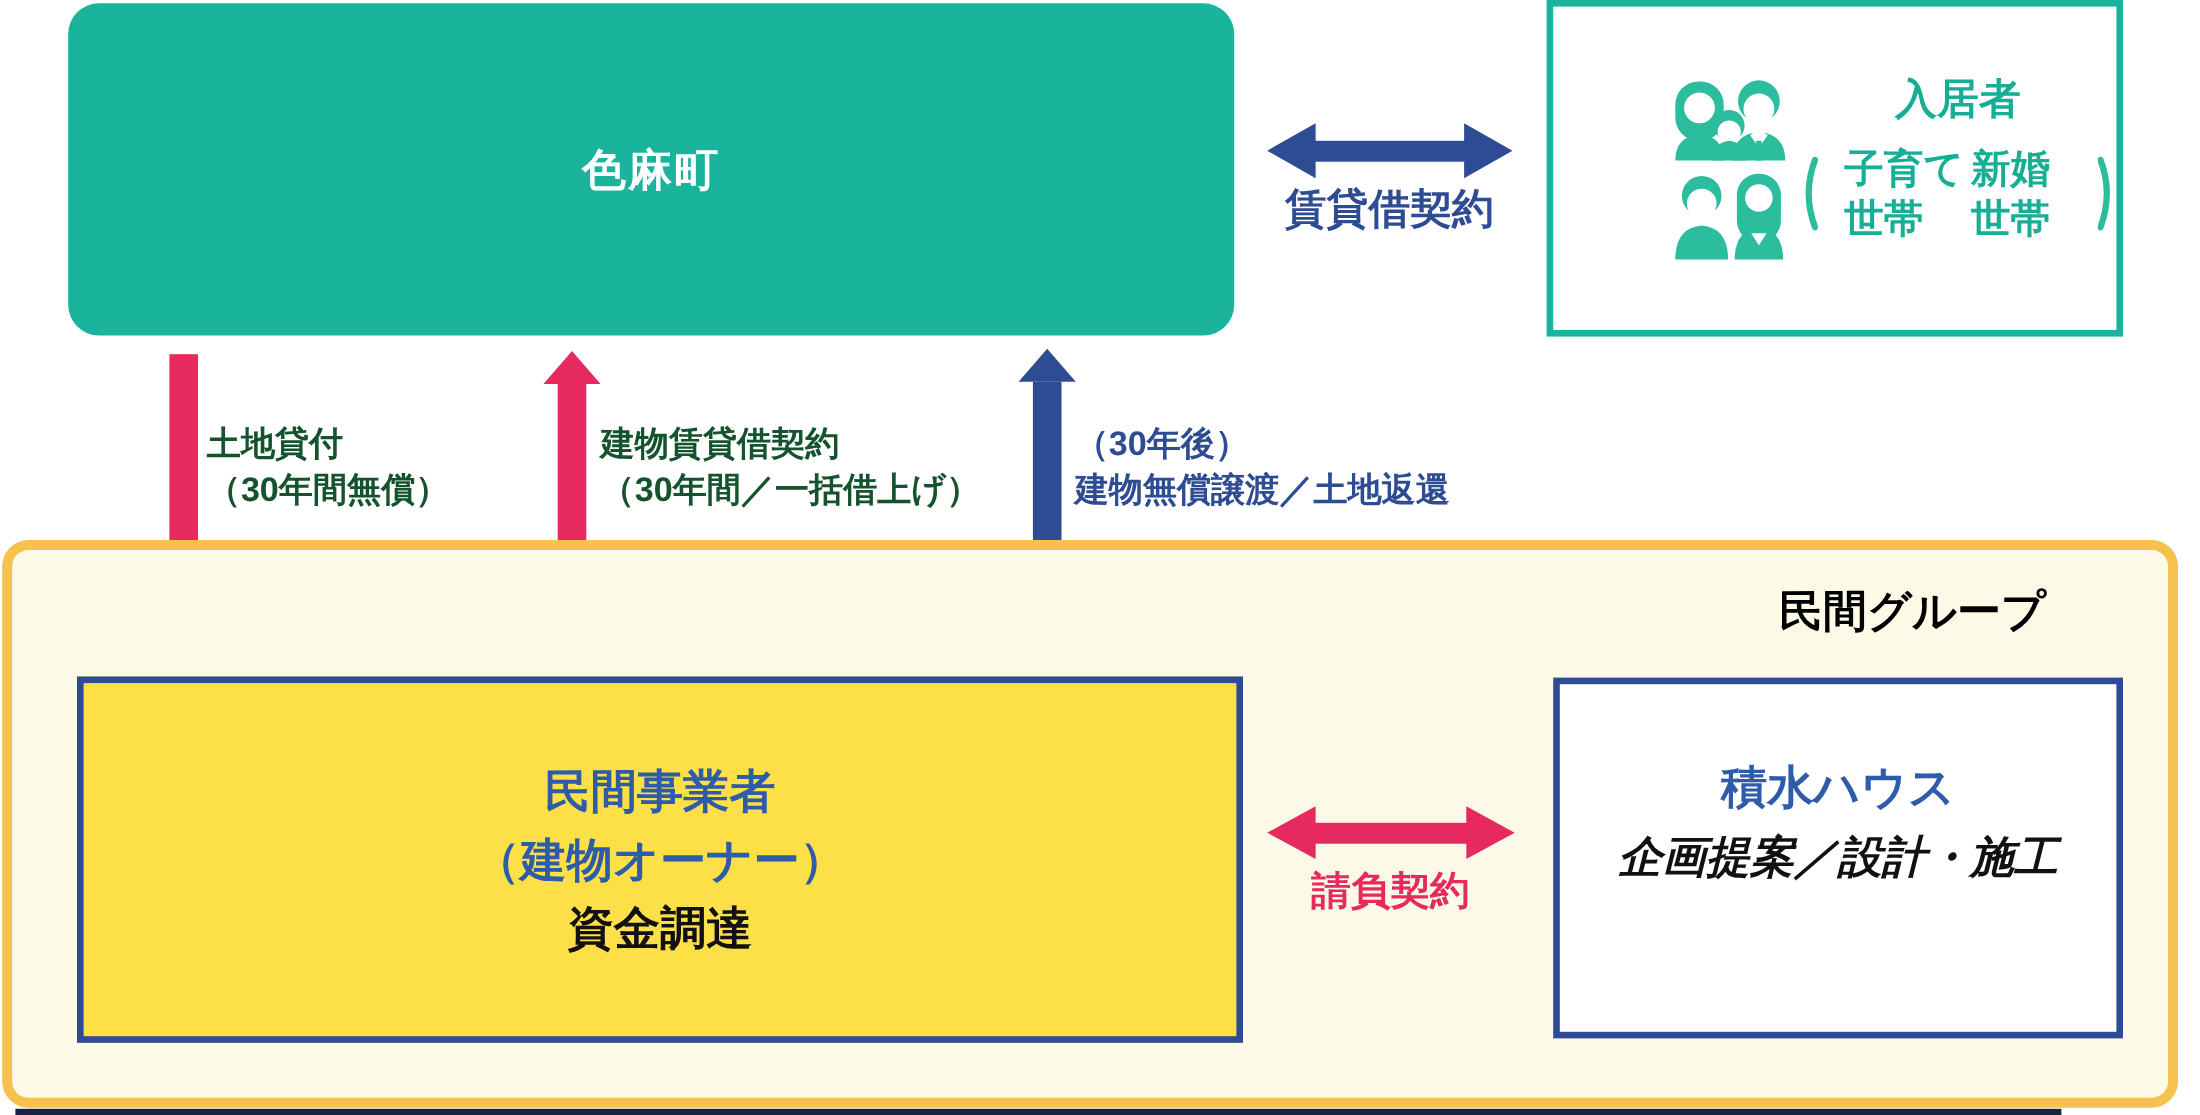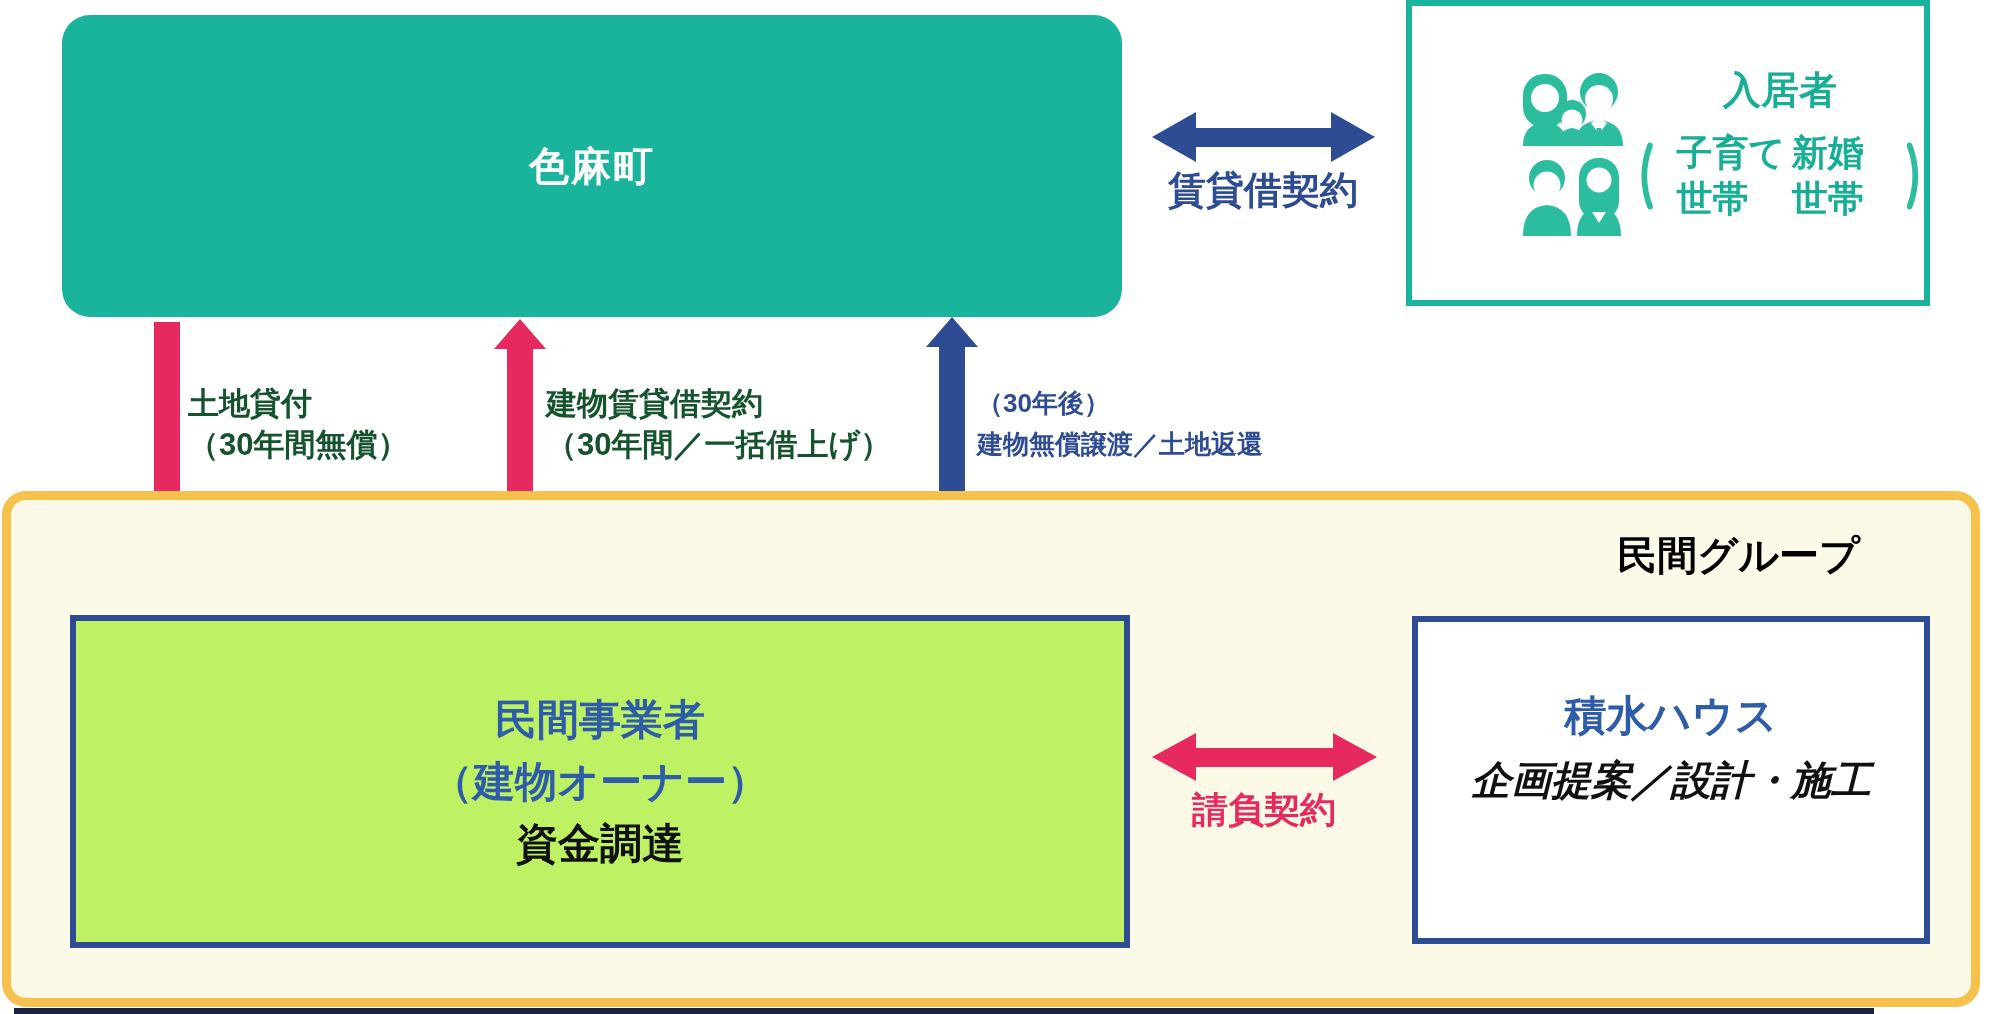--- a/index.html
+++ b/index.html
@@ -4,40 +4,40 @@
 <style>
   html,body{margin:0;padding:0;background:#ffffff;}
   #canvas{
     position:relative;width:2000px;height:1014px;background:#ffffff;overflow:hidden;
     font-family:"Liberation Sans","DejaVu Sans",sans-serif;font-weight:700;
   }
   .abs{position:absolute;}
   
   .town-box{
     left:62px;top:3px;width:1060px;height:302px;background:#1AB39B;border-radius:28px;
-    display:flex;align-items:center;justify-content:center;margin-top:12px;
+    display:flex;align-items:center;justify-content:center;
   }
   .town-box .title{color:#ffffff;font-size:40px;letter-spacing:2px;}
   .residents-box{
     left:1406px;top:0px;width:524px;height:306px;background:#ffffff;border:6px solid #1AB39B;
     box-sizing:border-box;display:flex;align-items:center;justify-content:flex-start;padding-left:32px;
   }
   .residents-icon{margin-left:70px;flex:0 0 auto;}
   .residents-text{flex:1 1 auto;display:flex;flex-direction:column;align-items:center;margin-top:-14px;}
   .residents-title{color:#17AE96;font-size:38px;margin-bottom:8px;}
   .paren-row{display:flex;align-items:center;}
   .paren-row .lines{display:flex;flex-direction:row;margin:0 24px;}
   .paren-row .lines div{color:#17AE96;font-size:36px;line-height:46px;}
   .group-box{
     left:2px;top:491px;width:1978px;height:516px;background:#FDF9E7;border:9px solid #F7C14E;
     border-radius:24px;box-sizing:border-box;
   }
   .group-label{left:1460px;top:528px;width:400px;text-align:right;color:#000000;font-size:40px;}
   .owner-box{
-    left:70px;top:615px;width:1060px;height:333px;background:#bef264;border:6px solid #2E4C93;
+    left:70px;top:615px;width:1060px;height:333px;background:#fde047;border:6px solid #2E4C93;
     box-sizing:border-box;display:flex;flex-direction:column;align-items:center;justify-content:center;
   }
   .owner-box .l1,.owner-box .l2{color:#2E5CA9;font-size:42px;line-height:62px;}
   .owner-box .l3{color:#111111;font-size:42px;line-height:62px;}
   .sekisui-box{
     left:1412px;top:616px;width:518px;height:328px;background:#ffffff;border:6px solid #2E4C93;
     box-sizing:border-box;display:flex;flex-direction:column;align-items:center;justify-content:center;
     padding-bottom:73px;
   }
   .sekisui-box .l1{color:#2E5CA9;font-size:42px;line-height:72px;}
@@ -50,21 +50,21 @@
   .tri-down-pink{border-left:26px solid transparent;border-right:26px solid transparent;border-top:30px solid #E62A5F;}
   .tri-up-pink{border-left:26px solid transparent;border-right:26px solid transparent;border-bottom:30px solid #E62A5F;}
   .tri-up-navy{border-left:26px solid transparent;border-right:26px solid transparent;border-bottom:30px solid #2E4C93;}
   .tri-left-navy{border-top:25px solid transparent;border-bottom:25px solid transparent;border-right:44px solid #2E4C93;}
   .tri-right-navy{border-top:25px solid transparent;border-bottom:25px solid transparent;border-left:44px solid #2E4C93;}
   .tri-left-pink{border-top:24px solid transparent;border-bottom:24px solid transparent;border-right:44px solid #E62A5F;}
   .tri-right-pink{border-top:24px solid transparent;border-bottom:24px solid transparent;border-left:44px solid #E62A5F;}
   
   .lbl{position:absolute;white-space:nowrap;}
   .lbl-pink{color:#14532d;font-size:31px;line-height:41px;}
-  .lbl-navy{color:#2E4C93;font-size:26px;line-height:41px;}
+  .lbl-navy{color:#2E4C93;font-size:31px;line-height:41px;}
   .lease-label{left:1113px;top:165px;width:300px;text-align:center;color:#2E4C93;font-size:38px;}
   .contract-label{left:1114px;top:786px;width:300px;text-align:center;color:#E62A5F;font-size:36px;}
   .bottom-strip{left:14px;top:1008px;width:1860px;height:6px;background:#18233F;}
 </style>
 </head>
 <body>
 
 <div id="canvas">
 
   <div class="abs town-box">

